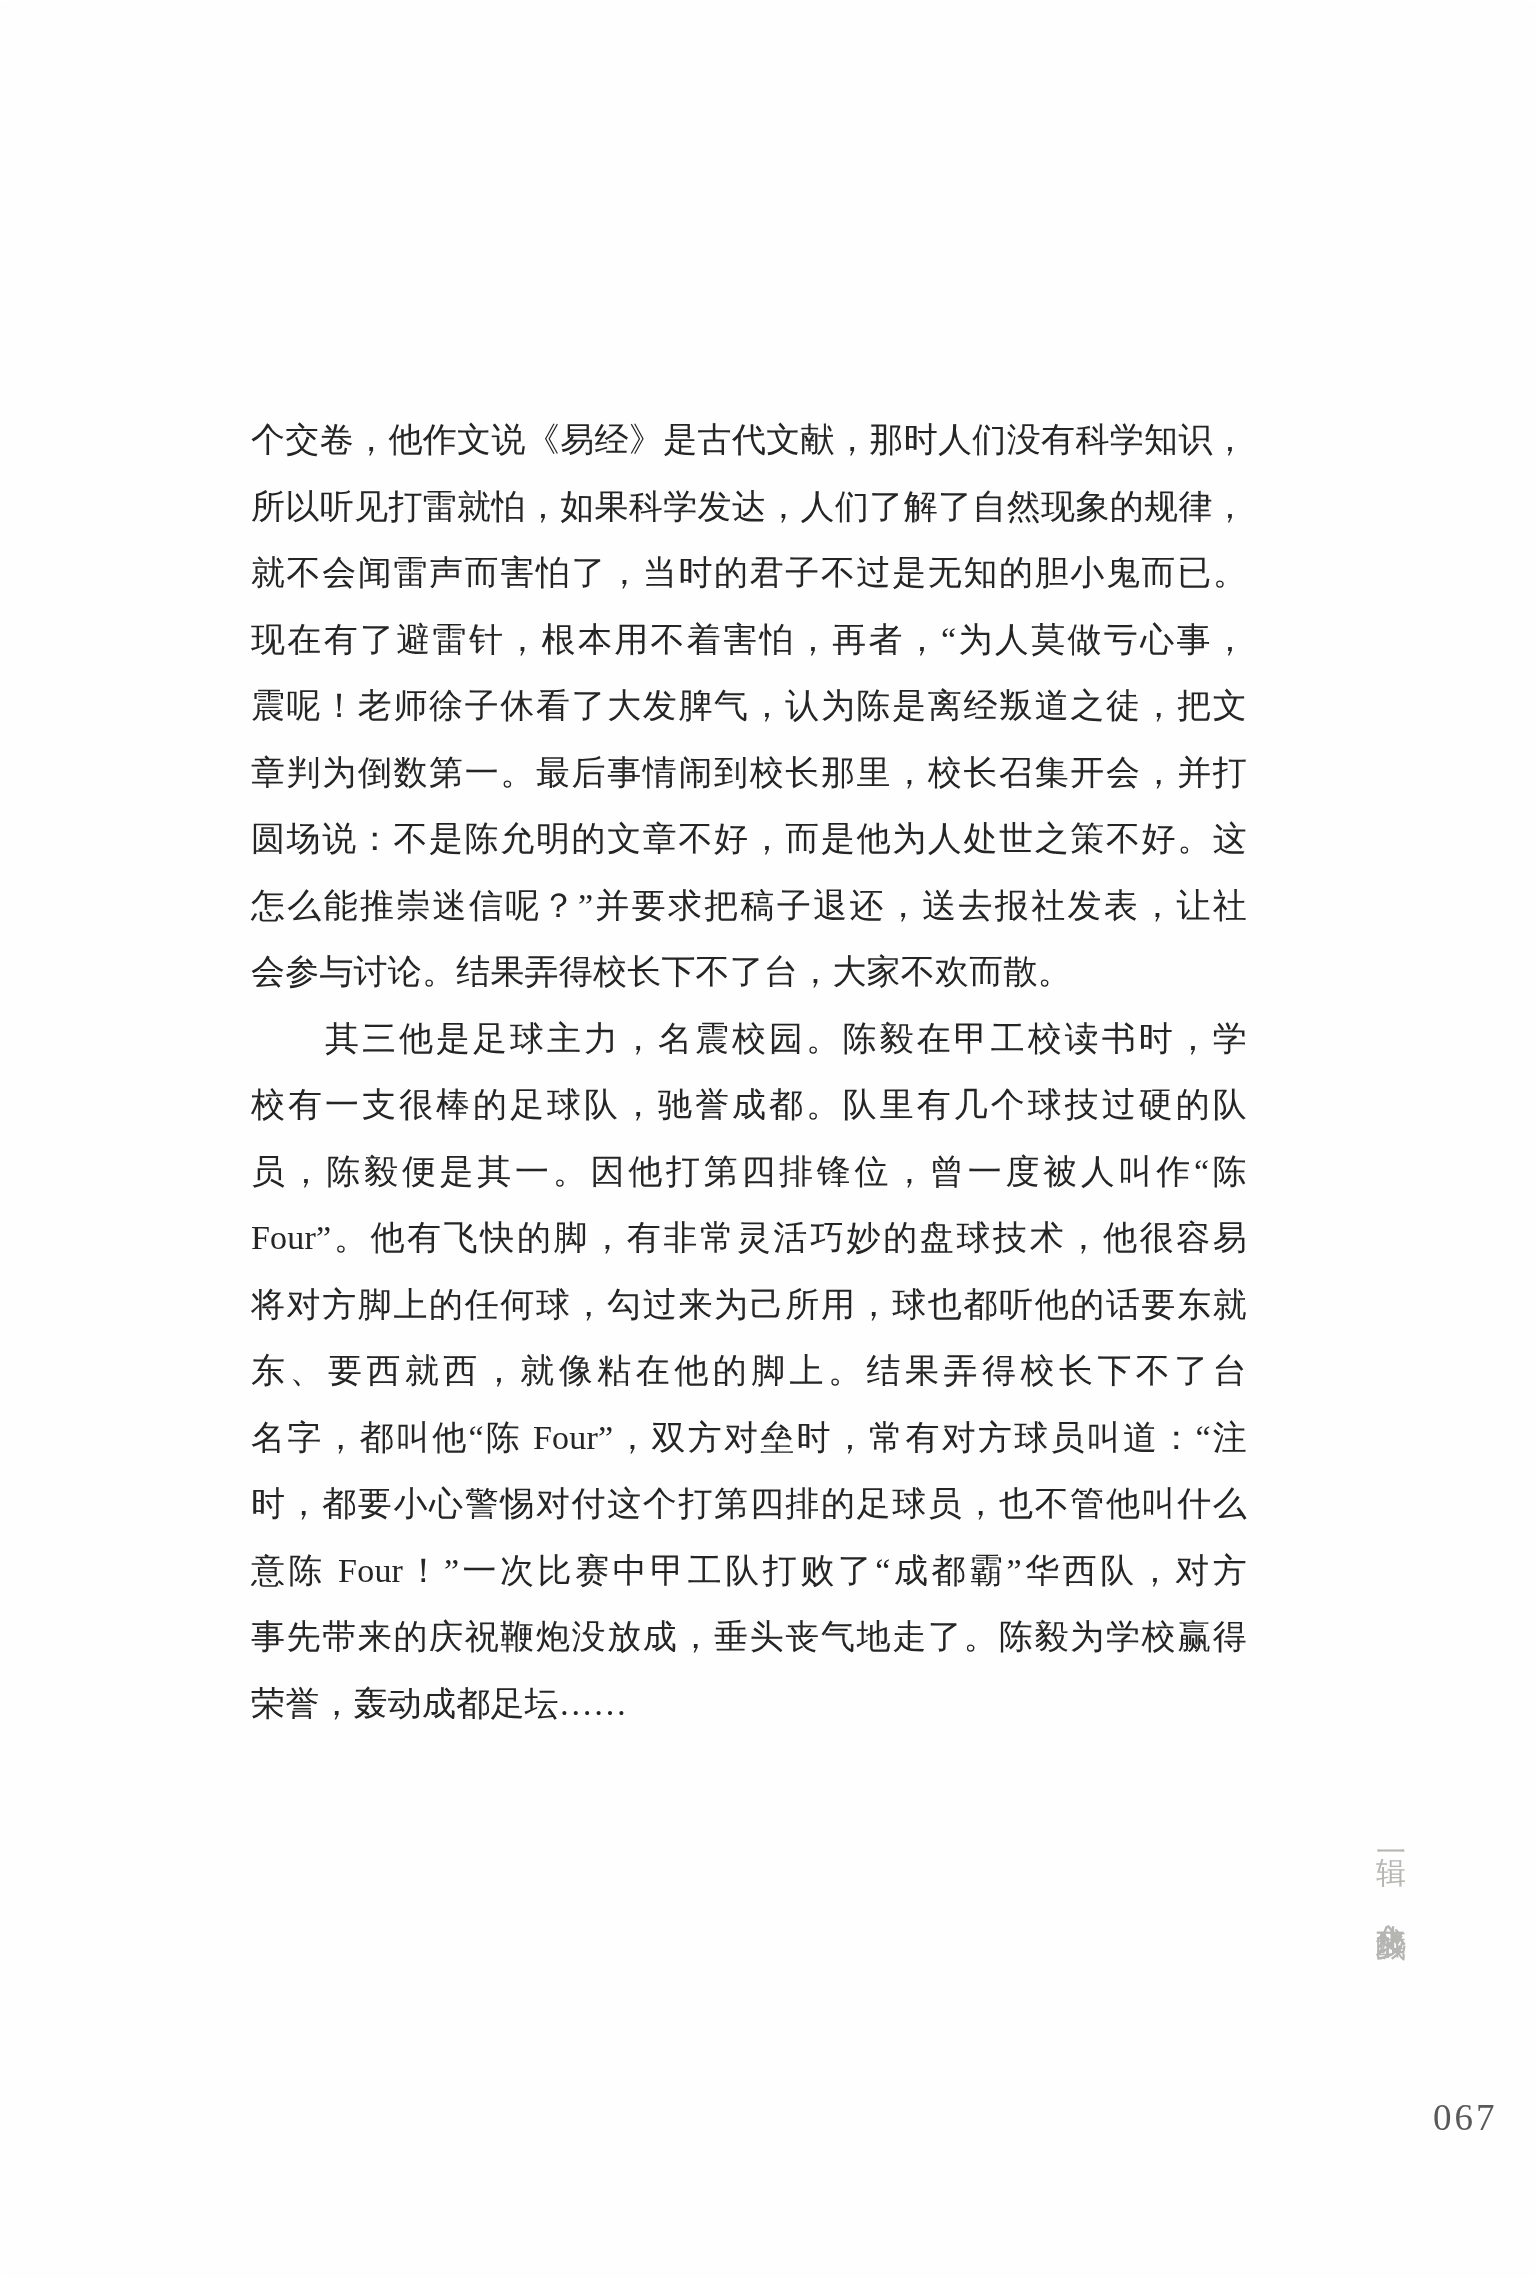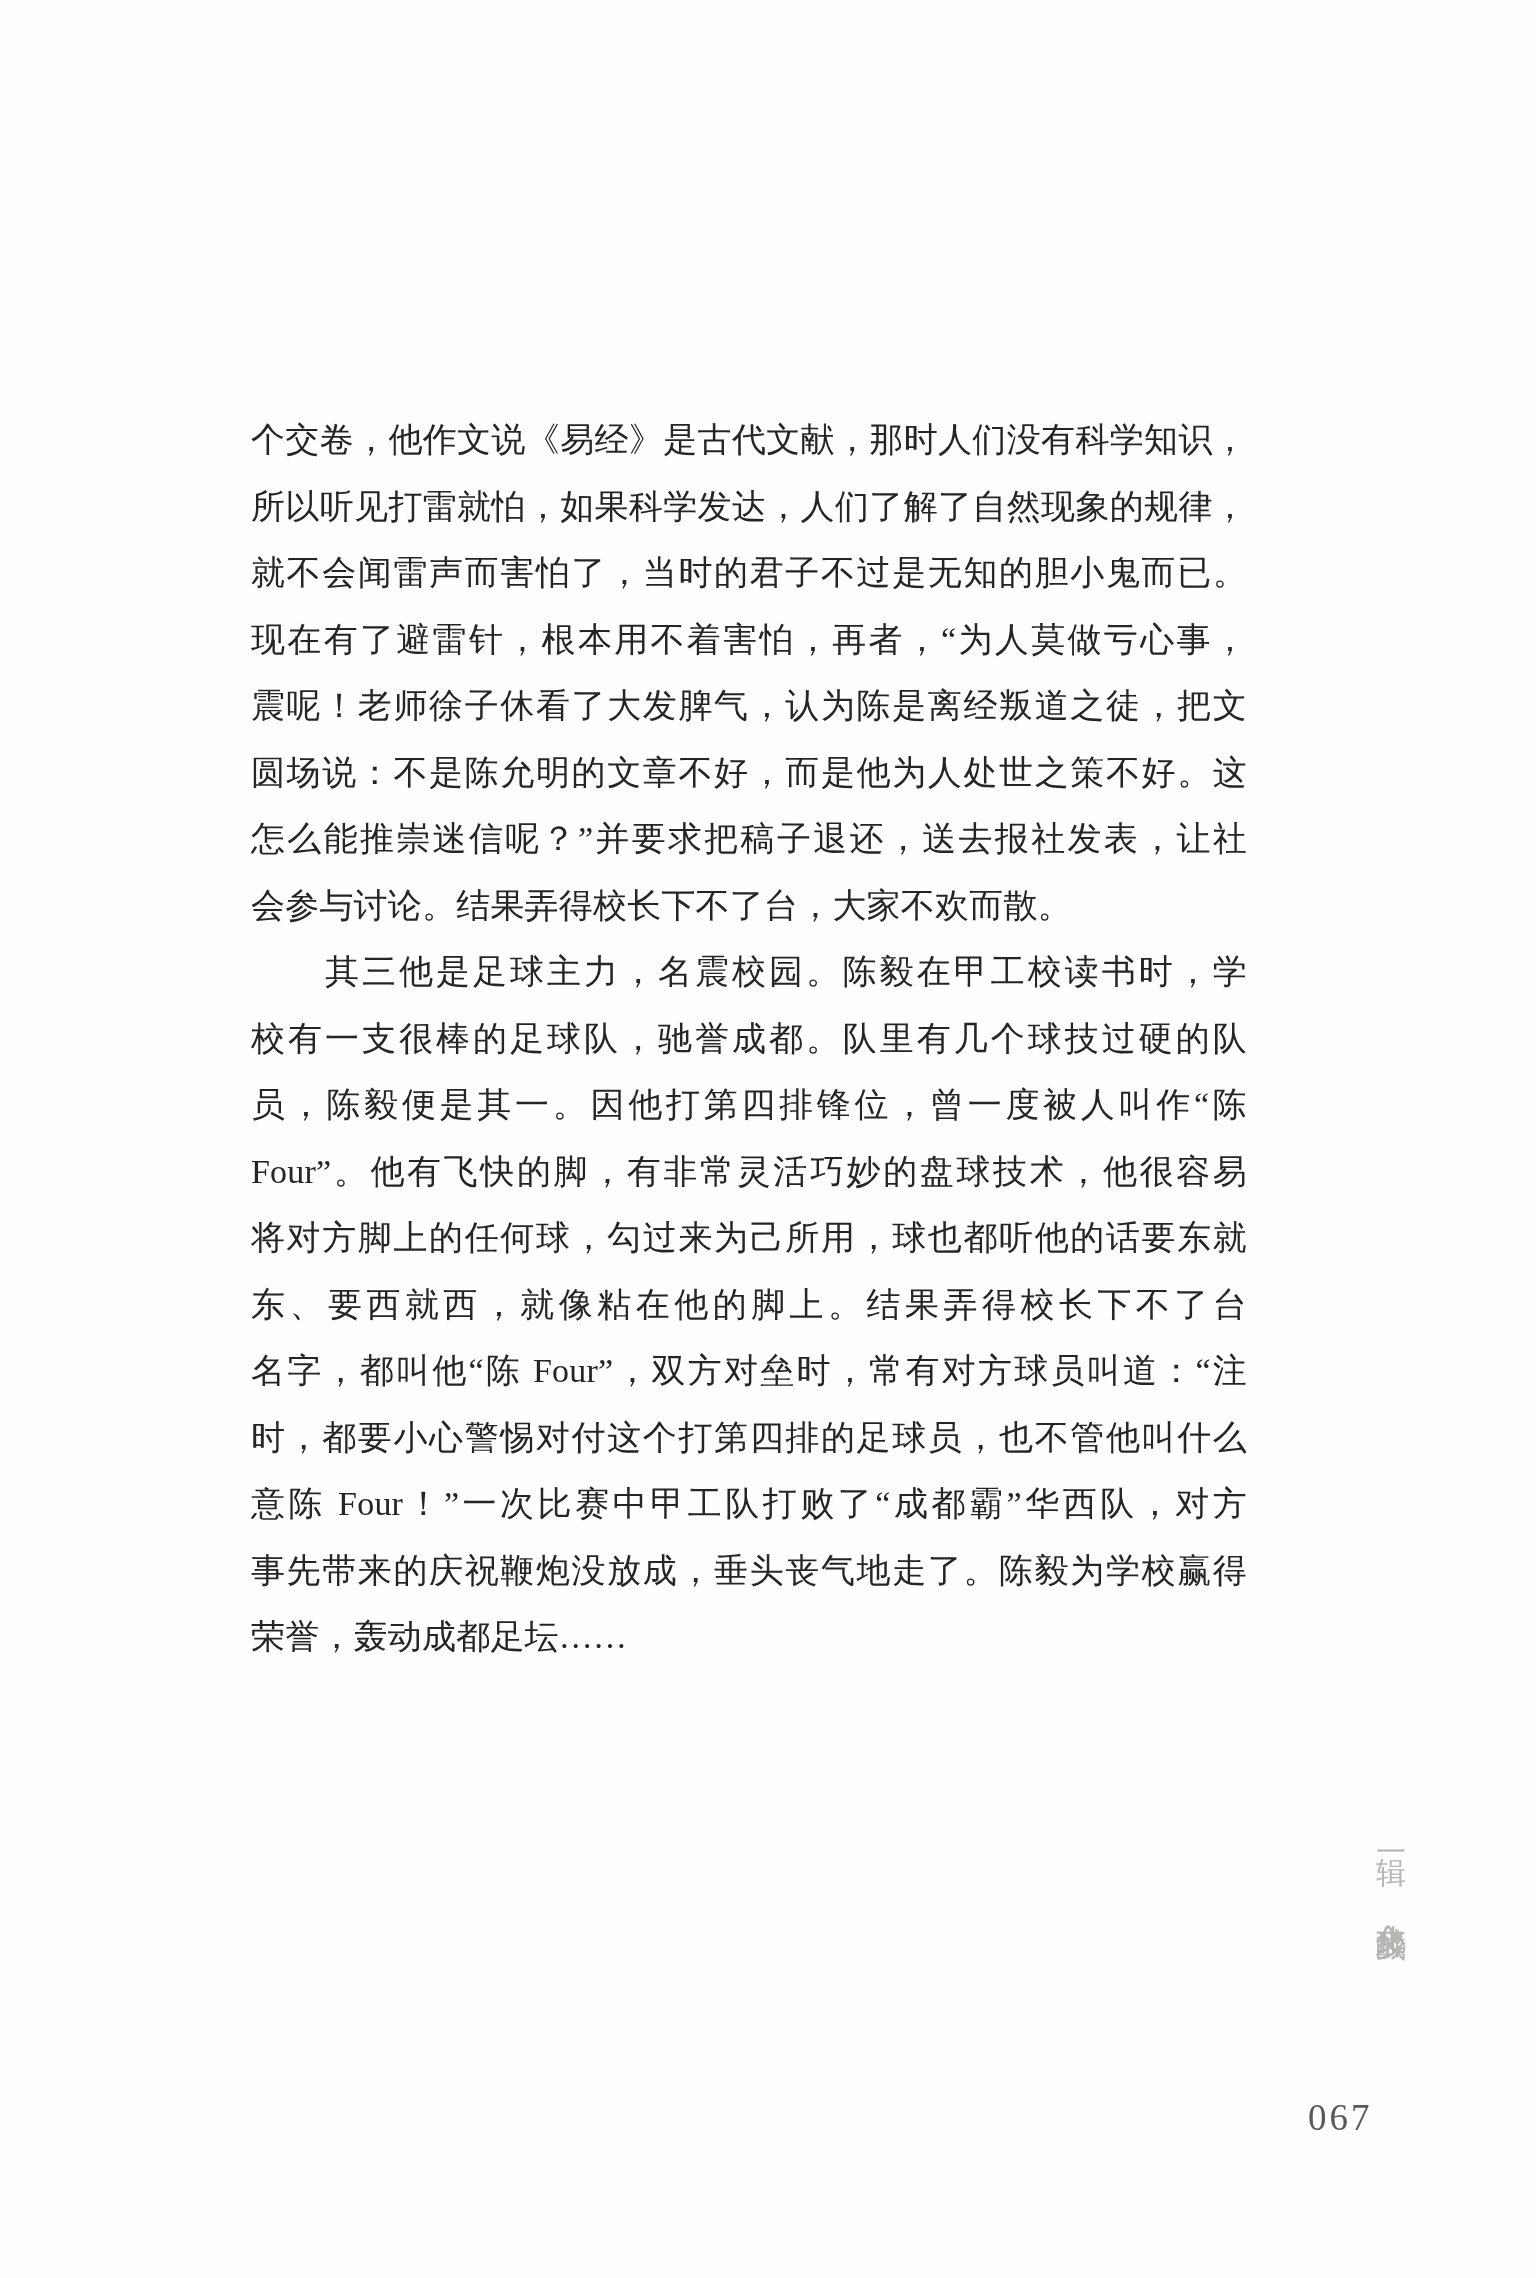--- a/index.html
+++ b/index.html
@@ -41,37 +41,38 @@
     font-size:30px;
     letter-spacing:2px;
     color:#b5b5b2;
     height:320px;
   }
   .sidebar .section-title{
     margin-inline-start:26px;
   }
   .page-number{
     position:absolute;
-    left:1308px;top:2096px;
+    left:1433px;top:2096px;
     font-size:37px;
     letter-spacing:3px;
     color:#59595b;
   }
 </style>
 </head>
 <body>
 
 <div class="page">
 
   <div class="text-block">
       <div class="line">个交卷，他作文说《易经》是古代文献，那时人们没有科学知识，</div>
       <div class="line">所以听见打雷就怕，如果科学发达，人们了解了自然现象的规律，</div>
       <div class="line">就不会闻雷声而害怕了，当时的君子不过是无知的胆小鬼而已。</div>
       <div class="line">现在有了避雷针，根本用不着害怕，再者，“为人莫做亏心事，</div>
       <div class="line">震呢！老师徐子休看了大发脾气，认为陈是离经叛道之徒，把文</div>
+      <div class="line">章判为倒数第一。最后事情闹到校长那里，校长召集开会，并打</div>
       <div class="line">圆场说：不是陈允明的文章不好，而是他为人处世之策不好。这</div>
       <div class="line">怎么能推崇迷信呢？”并要求把稿子退还，送去报社发表，让社</div>
       <div class="line last">会参与讨论。结果弄得校长下不了台，大家不欢而散。</div>
       <div class="line">　　其三他是足球主力，名震校园。陈毅在甲工校读书时，学</div>
       <div class="line">校有一支很棒的足球队，驰誉成都。队里有几个球技过硬的队</div>
       <div class="line">员，陈毅便是其一。因他打第四排锋位，曾一度被人叫作“陈</div>
       <div class="line">Four”。他有飞快的脚，有非常灵活巧妙的盘球技术，他很容易</div>
       <div class="line">将对方脚上的任何球，勾过来为己所用，球也都听他的话要东就</div>
       <div class="line">东、要西就西，就像粘在他的脚上。结果弄得校长下不了台</div>
       <div class="line">名字，都叫他“陈 Four”，双方对垒时，常有对方球员叫道：“注</div>

